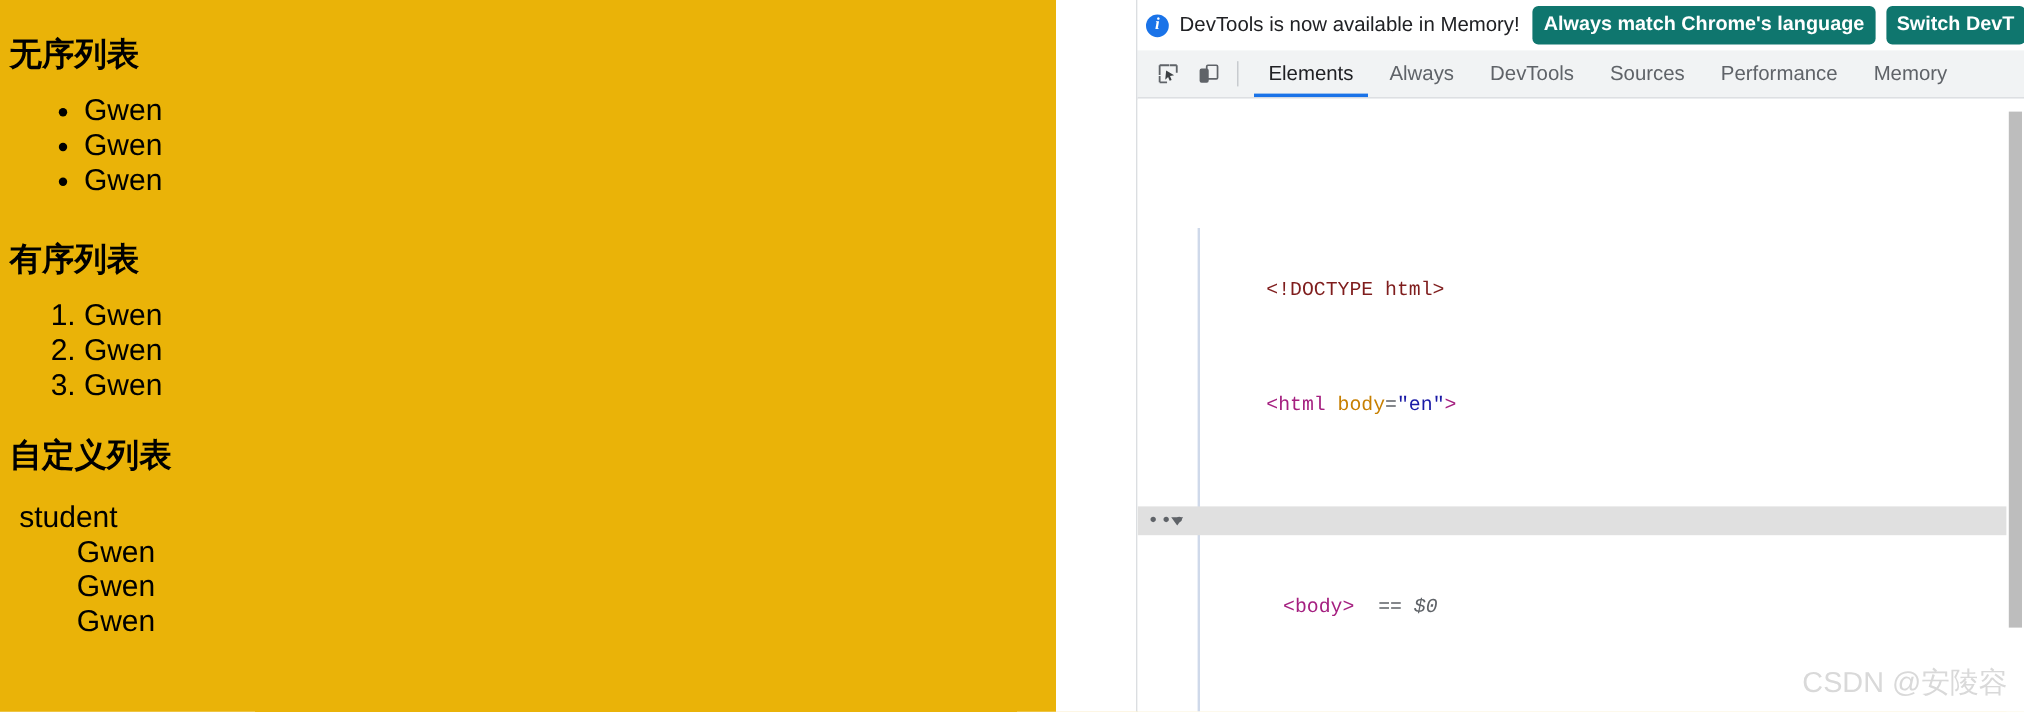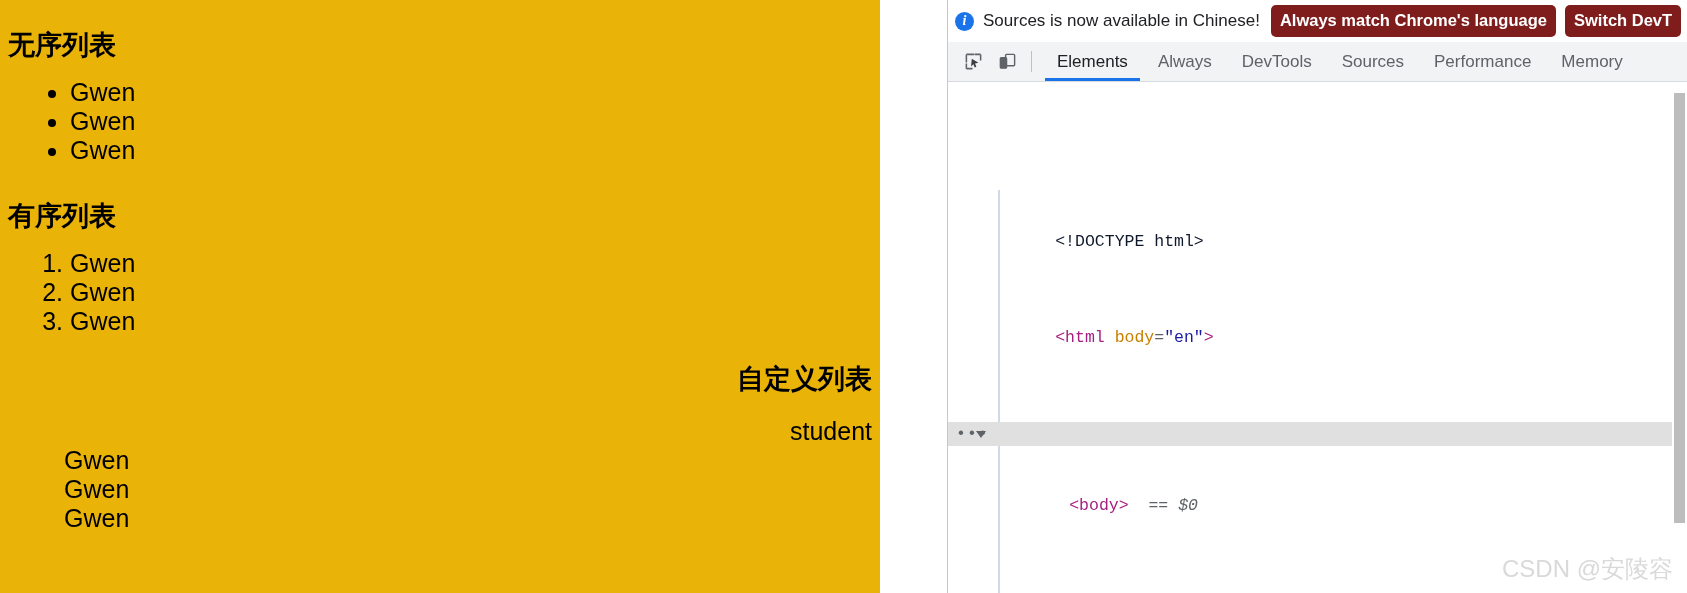--- a/index.html
+++ b/index.html
@@ -32,21 +32,21 @@
     font-family: "Liberation Sans", sans-serif;
     font-weight: bold;
     font-size: 27px;
     line-height: 1.12;
     color: #000000;
     margin: 0;
     padding: 0;
   }
   .h3-1 { margin-top: 22px; }
   .h3-2 { margin-top: 36px; }
-  .h3-3 { margin-top: 28px; text-align: right; }
+  .h3-3 { margin-top: 28px; }
 
   ul.plain-ul {
     margin: 18px 0 0 0;
     padding-left: 62px;
     list-style-type: disc;
   }
   ol.plain-ol {
     margin: 18px 0 0 0;
     padding-left: 62px;
     list-style-type: decimal;
@@ -59,21 +59,20 @@
   }
   dl.plain-dl {
     margin: 22px 0 0 0;
     padding: 0 0 0 8px;
   }
   dl.plain-dl dt {
     font-size: 25px;
     line-height: 29px;
     color: #000000;
     margin: 0;
-    text-align: right;
   }
   dl.plain-dl dd {
     font-size: 25px;
     line-height: 29px;
     color: #000000;
     margin: 0 0 0 48px;
   }
 
   
   #devtools {
@@ -142,21 +141,21 @@
     margin-right: 9px;
     line-height: 1;
   }
   .banner-text {
     font-size: 17px;
     color: #202124;
     margin-right: 11px;
     flex: 0 0 auto;
   }
   .dt-btn {
-    background: #7f1d1d;
+    background: #0f766e;
     color: #ffffff;
     font-size: 16.5px;
     font-weight: bold;
     border: none;
     border-radius: 5px;
     padding: 7px 9px 8px 9px;
     margin-right: 9px;
     cursor: pointer;
     font-family: "Liberation Sans", sans-serif;
     white-space: nowrap;
@@ -235,21 +234,21 @@
     height: 24px;
     padding-left: 10px;
     box-sizing: border-box;
   }
   .trow.selected {
     background: #e0e0e0;
   }
   .tag { color: #a52080; }
   .attr-name { color: #c77f00; }
   .attr-val { color: #1a1aa6; }
-  .doctype { color: #0f172a; }
+  .doctype { color: #7f1d1d; }
   .txt { color: #5f6368; }
   .dollar { color: #5f6368; font-style: italic; }
 
   .arrow {
     position: absolute;
     display: inline-block;
     width: 0; height: 0;
     border-top: 5px solid transparent;
     border-bottom: 5px solid transparent;
     border-left: 7px solid #5f6368;
@@ -345,21 +344,21 @@
 
 <div id="devtools">
 
   <div class="dt-gap"></div>
   <div class="dt-vline"></div>
 
   <div class="dt-body">
 
     <div class="dt-banner">
       <span class="info-icon">i</span>
-      <span class="banner-text">Sources is now available in Chinese!</span>
+      <span class="banner-text">DevTools is now available in Memory!</span>
       <button class="dt-btn">Always match Chrome's language</button>
       <button class="dt-btn">Switch DevT</button>
     </div>
 
     <div class="dt-tabstrip">
       <div class="dt-toolicon">
         <svg width="19" height="19" viewBox="0 0 20 20" aria-hidden="true">
           <path d="M2.5 2.5 H11 M2.5 2.5 V11 M2.5 17.5 H9 M17.5 2.5 H11.5 M17.5 2.5 V9 M2.5 17.5 V12" stroke="#5f6368" stroke-width="1.6" fill="none"></path>
           <path d="M8.2 7.2 L15.2 11.2 L11.6 12.0 L13.0 15.4 L11.3 16.2 L9.9 12.8 L7.4 15.2 Z" fill="#3c4043"></path>
         </svg>

